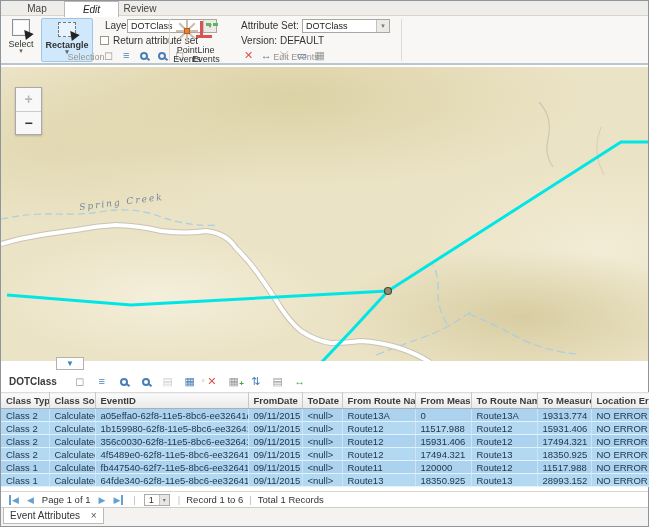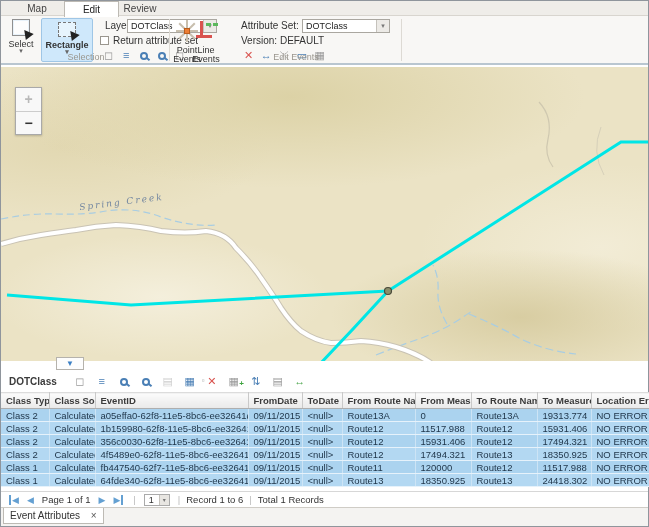--- a/index.html
+++ b/index.html
@@ -3,21 +3,21 @@
 <meta charset="utf-8">
 <style>
   * { margin:0; padding:0; box-sizing:border-box; }
   html,body { width:649px; height:527px; overflow:hidden; }
   body { font-family:"Liberation Sans", sans-serif; font-size:10px; color:#333; background:#fff; }
   #app { position:relative; width:649px; height:527px; border:1px solid #8f959c; border-bottom:2px solid #8f959c; background:#fff; }
 
   
   .tabbar { position:absolute; left:0; top:0; width:100%; height:15px; background:#efede9; border-bottom:1px solid #d8d5cf; }
   .rtab { position:absolute; top:0; height:15px; line-height:15px; text-align:center; font-size:10px; color:#444; cursor:default; }
-  .rtab.active { background:#fff; border:1px solid #bdbab4; border-bottom:none; color:#222; z-index:2; height:16px; }
+  .rtab.active { background:#fff; border:1px solid #bdbab4; border-bottom:none; color:#222; z-index:2; height:16px;font-style:italic; }
   .ribbon { position:absolute; left:0; top:15px; width:100%; height:49px; background:#f8f7f5; border-bottom:2px solid #b9c6d0; }
   .group-sep { position:absolute; top:3px; height:42px; width:1px; background:#dddad4; }
   .group-label { position:absolute; bottom:1px; font-size:9px; color:#9a968e; text-align:center; }
   .bigbtn { position:absolute; top:2px; width:34px; height:44px; text-align:center; border:1px solid transparent; border-radius:2px; }
   .bigbtn.sel { background:#cfe8fb; border-color:#9fc6e6; }
   .bigbtn .lbl { font-size:9px; color:#333; margin-top:1px; }
   .caret { font-size:7px; color:#666; line-height:4px; display:block; }
   .toolicon { display:inline-block; width:15px; height:14px; text-align:center; line-height:14px; font-size:11px; vertical-align:middle; }
   .field-label { position:absolute; font-size:10px; color:#333; }
   .ddl { position:absolute; height:14px; background:#fff; border:1px solid #aaa7a0; font-size:9px; line-height:12px; padding-left:3px; color:#222; }
@@ -306,21 +306,21 @@
         </tr>
         <tr>
           <td>Class 1</td>
           <td>Calculated</td>
           <td>64fde340-62f8-11e5-8bc6-ee32641d5ec9</td>
           <td>09/11/2015</td>
           <td>&lt;null&gt;</td>
           <td>Route13</td>
           <td>18350.925</td>
           <td>Route13</td>
-          <td>24418.302</td>
+          <td>28993.152</td>
           <td>NO ERROR</td>
         </tr>
       </tbody>
   </table>
 
   <div class="pager">
     <span class="pbtn bar-left" style="margin-left:8px;">◀</span>
     <span class="pbtn">◀</span>
     <span style="margin:0 4px;">Page 1 of 1</span>
     <span class="pbtn">▶</span>

